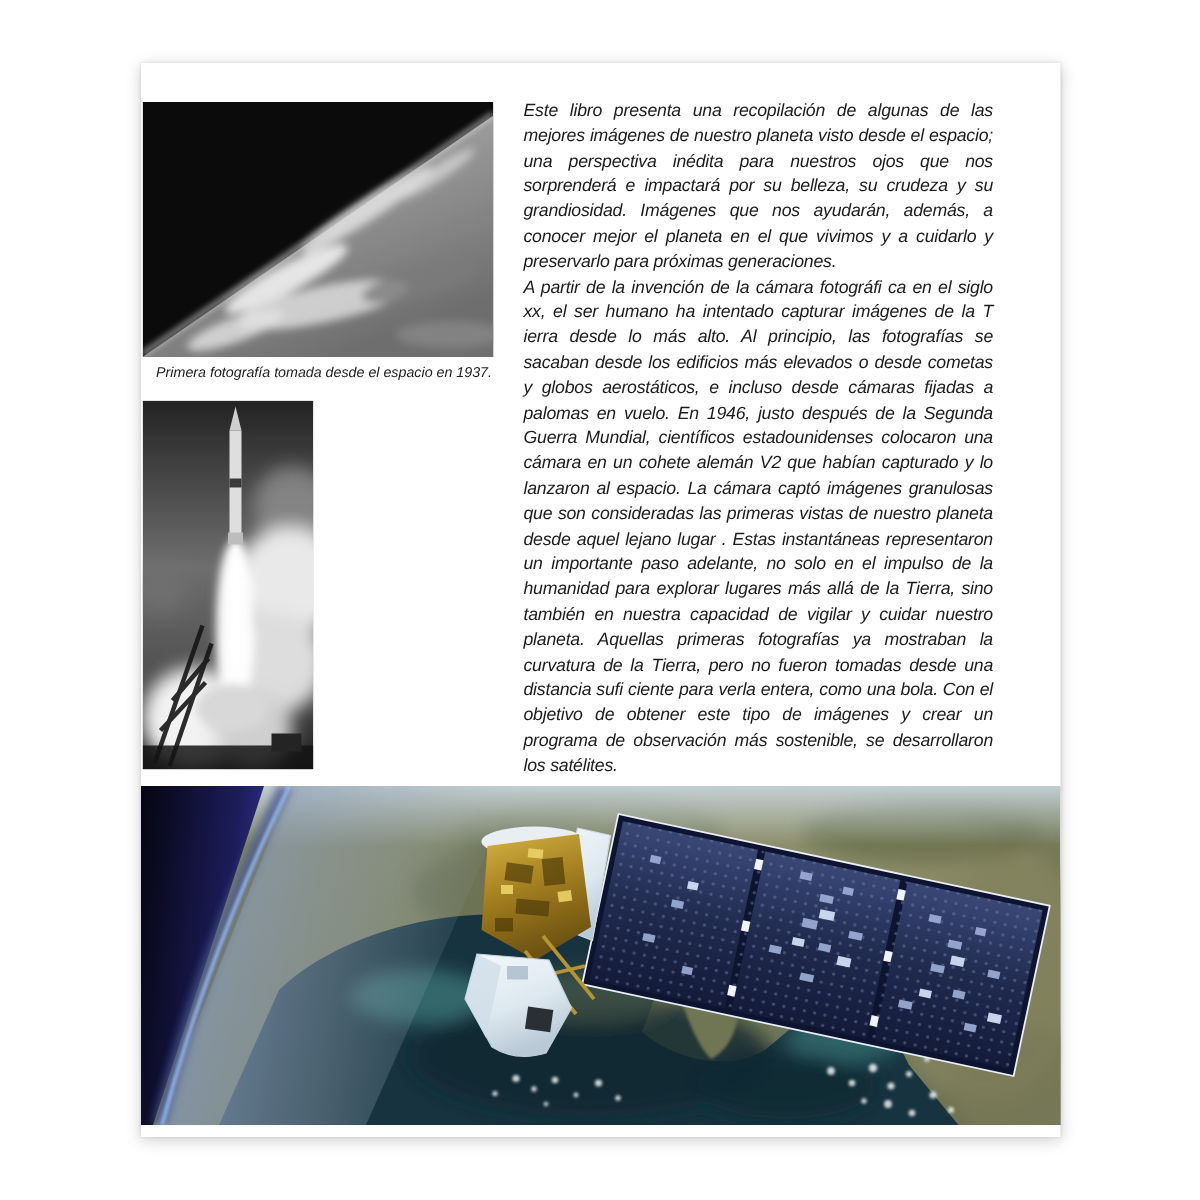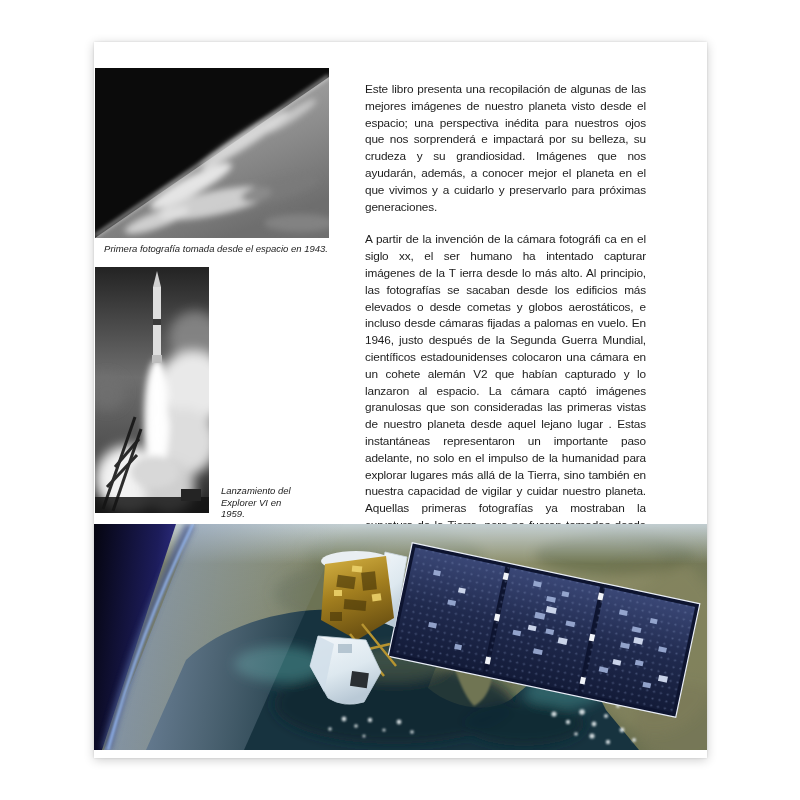--- a/index.html
+++ b/index.html
@@ -18,21 +18,21 @@
   .fig-sat{left:0;top:482px;width:613px;height:226px;}
   .caption{
     position:absolute;font-size:9.5px;font-style:italic;line-height:11.5px;color:#1c1c1c;
   }
   .cap-earth{left:0;top:201px;width:234px;text-align:right;padding-right:2px;}
   .cap-rocket{left:127px;top:443px;width:78px;text-align:left;}
   .textcol{
     position:absolute;left:255px;top:23px;width:313px;
     font-size:11.8px;line-height:16.8px;text-align:justify;letter-spacing:-0.15px;
   }
-  .textcol p{margin:16px;}
+  .textcol p{margin:0;font-style:italic;}
   .textcol h2{
     font-size:16.5px;line-height:19px;margin:24px 0 2px 0;font-weight:bold;
     letter-spacing:-0.2px;text-align:left;color:#111;
   }
 </style>
 </head>
 <body>
 
 <div class="page">
 
@@ -58,21 +58,21 @@
         <ellipse cx="150" cy="72" rx="52" ry="7" fill="#e9e9e9" opacity="0.8" transform="rotate(-33 150 72)"></ellipse>
         <ellipse cx="96" cy="118" rx="46" ry="9" fill="#efefef" opacity="0.9" transform="rotate(-28 96 118)"></ellipse>
         <ellipse cx="120" cy="135" rx="58" ry="12" fill="#dcdcdc" opacity="0.85" transform="rotate(-12 120 135)"></ellipse>
         <ellipse cx="62" cy="152" rx="34" ry="8" fill="#e4e4e4" opacity="0.8" transform="rotate(-20 62 152)"></ellipse>
         <ellipse cx="196" cy="48" rx="30" ry="5" fill="#dddddd" opacity="0.7" transform="rotate(-33 196 48)"></ellipse>
         <ellipse cx="185" cy="120" rx="40" ry="10" fill="#7b7b7b" opacity="0.8" transform="rotate(-15 185 120)"></ellipse>
         <ellipse cx="205" cy="155" rx="36" ry="9" fill="#8a8a8a" opacity="0.7"></ellipse>
       </g>
     </svg>
   </div>
-  <div class="caption cap-earth">Primera fotografía tomada desde el espacio en 1943.</div>
+  <div class="caption cap-earth">Primera fotografía tomada desde el espacio en 1937.</div>
 
   <div class="fig fig-rocket">
     <svg width="114" height="246" viewBox="0 0 114 246">
       <defs>
         <linearGradient id="skyG" x1="0" y1="0" x2="0" y2="1">
           <stop offset="0" stop-color="#232323"></stop>
           <stop offset="0.45" stop-color="#6e6e6e"></stop>
           <stop offset="0.8" stop-color="#4a4a4a"></stop>
           <stop offset="1" stop-color="#1d1d1d"></stop>
         </linearGradient>
@@ -109,21 +109,20 @@
       <g stroke="#161616" stroke-width="3" opacity="0.9">
         <line x1="8" y1="242" x2="40" y2="150"></line>
         <line x1="18" y1="244" x2="46" y2="162"></line>
         <line x1="12" y1="220" x2="42" y2="188"></line>
         <line x1="20" y1="200" x2="44" y2="172"></line>
       </g>
       <rect x="0" y="230" width="114" height="16" fill="#141414" opacity="0.85"></rect>
       <rect x="86" y="222" width="20" height="12" fill="#242424"></rect>
     </svg>
   </div>
-  <div class="caption cap-rocket">Lanzamiento del Explorer VI en 1959.</div>
 
   <div class="textcol">
     <p>Este libro presenta una recopilación de algunas de las mejores imágenes de nuestro planeta visto desde el espacio; una perspectiva inédita para nuestros ojos que nos sorprenderá e impactará por su belleza, su crudeza y su grandiosidad. Imágenes que nos ayudarán, además, a conocer mejor el planeta en el que vivimos y a cuidarlo y preservarlo para próximas generaciones.</p>
     <p>A partir de la invención de la cámara fotográfi ca en el siglo xx, el ser humano ha intentado capturar imágenes de la T ierra desde lo más alto. Al principio, las fotografías se sacaban desde los edificios más elevados o desde cometas y globos aerostáticos, e incluso desde cámaras fijadas a palomas en vuelo. En 1946, justo después de la Segunda Guerra Mundial, científicos estadounidenses colocaron una cámara en un cohete alemán V2 que habían capturado y lo lanzaron al espacio. La cámara captó imágenes granulosas que son consideradas las primeras vistas de nuestro planeta desde aquel lejano lugar . Estas instantáneas representaron un importante paso adelante, no solo en el impulso de la humanidad para explorar lugares más allá de la Tierra, sino también en nuestra capacidad de vigilar y cuidar nuestro planeta. Aquellas primeras fotografías ya mostraban la curvatura de la Tierra, pero no fueron tomadas desde una distancia sufi ciente para verla entera, como una bola. Con el objetivo de obtener este tipo de imágenes y crear un programa de observación más sostenible, se desarrollaron los satélites.</p>
   </div>
 
   <div class="fig fig-sat">
     <svg width="613" height="226" viewBox="0 0 613 226">
       <defs>
         <linearGradient id="landG" x1="0" y1="0" x2="1" y2="1">

